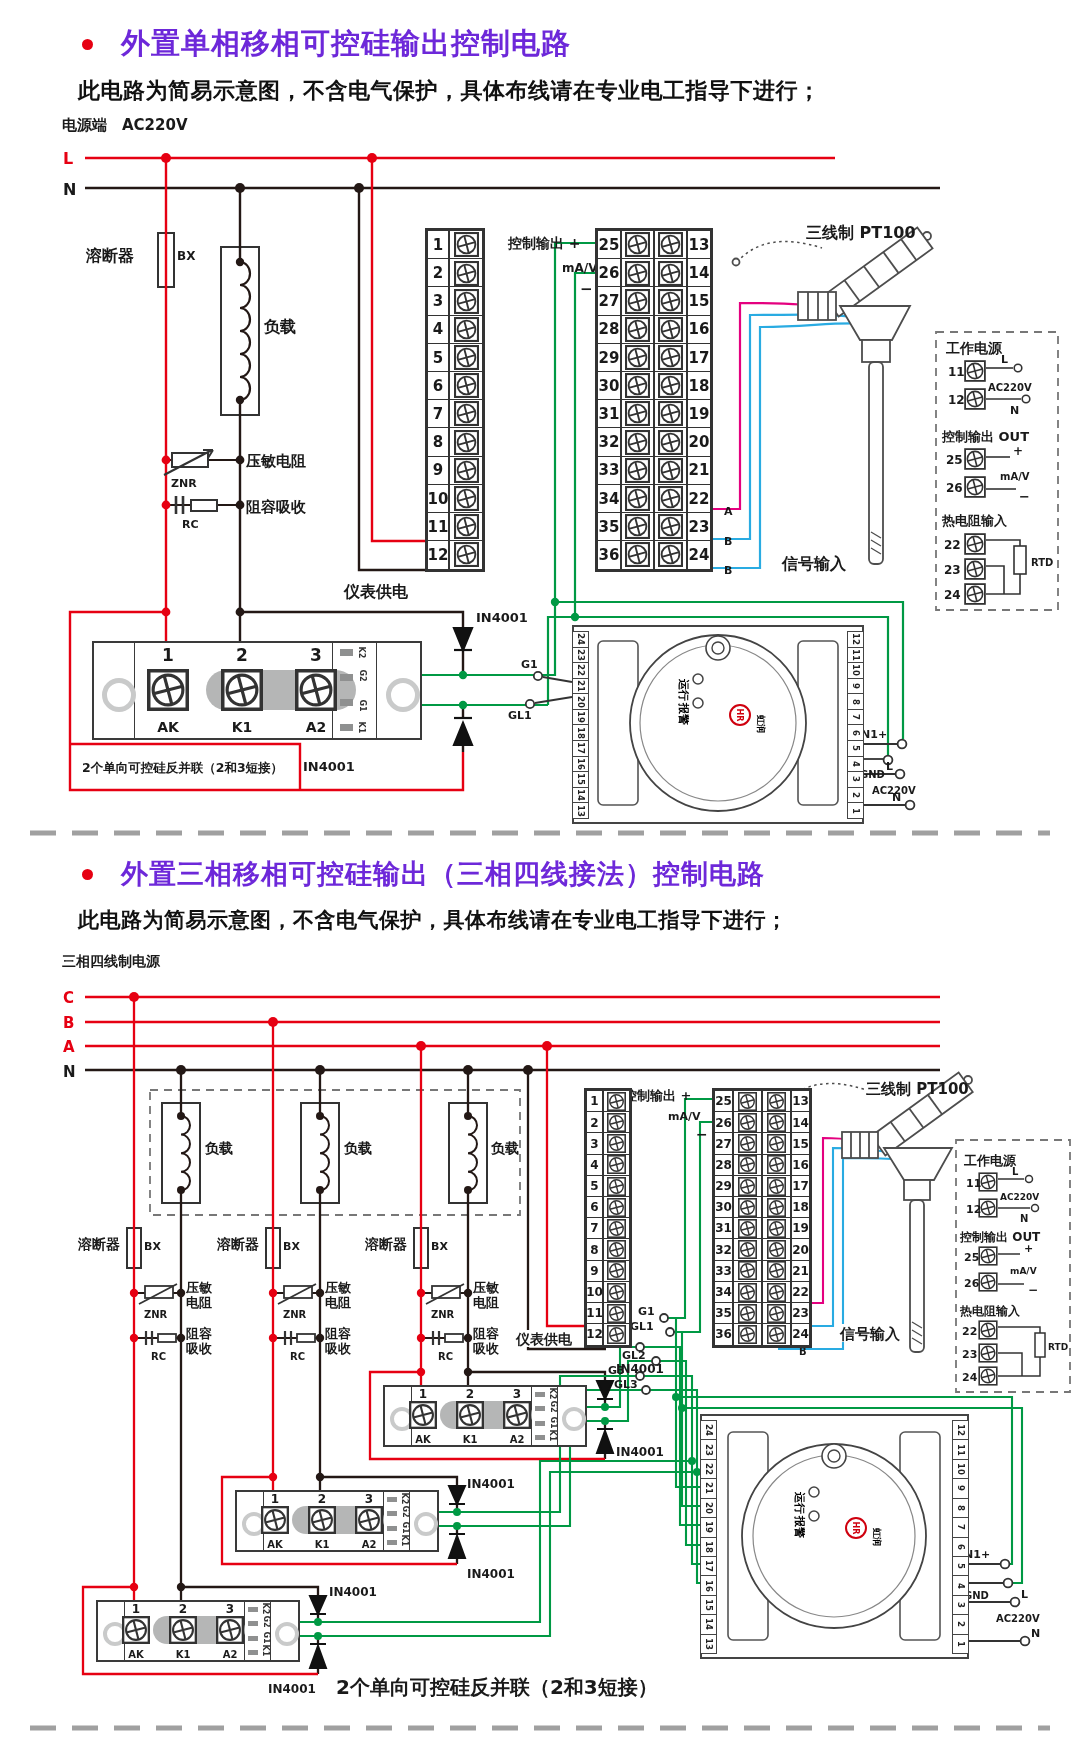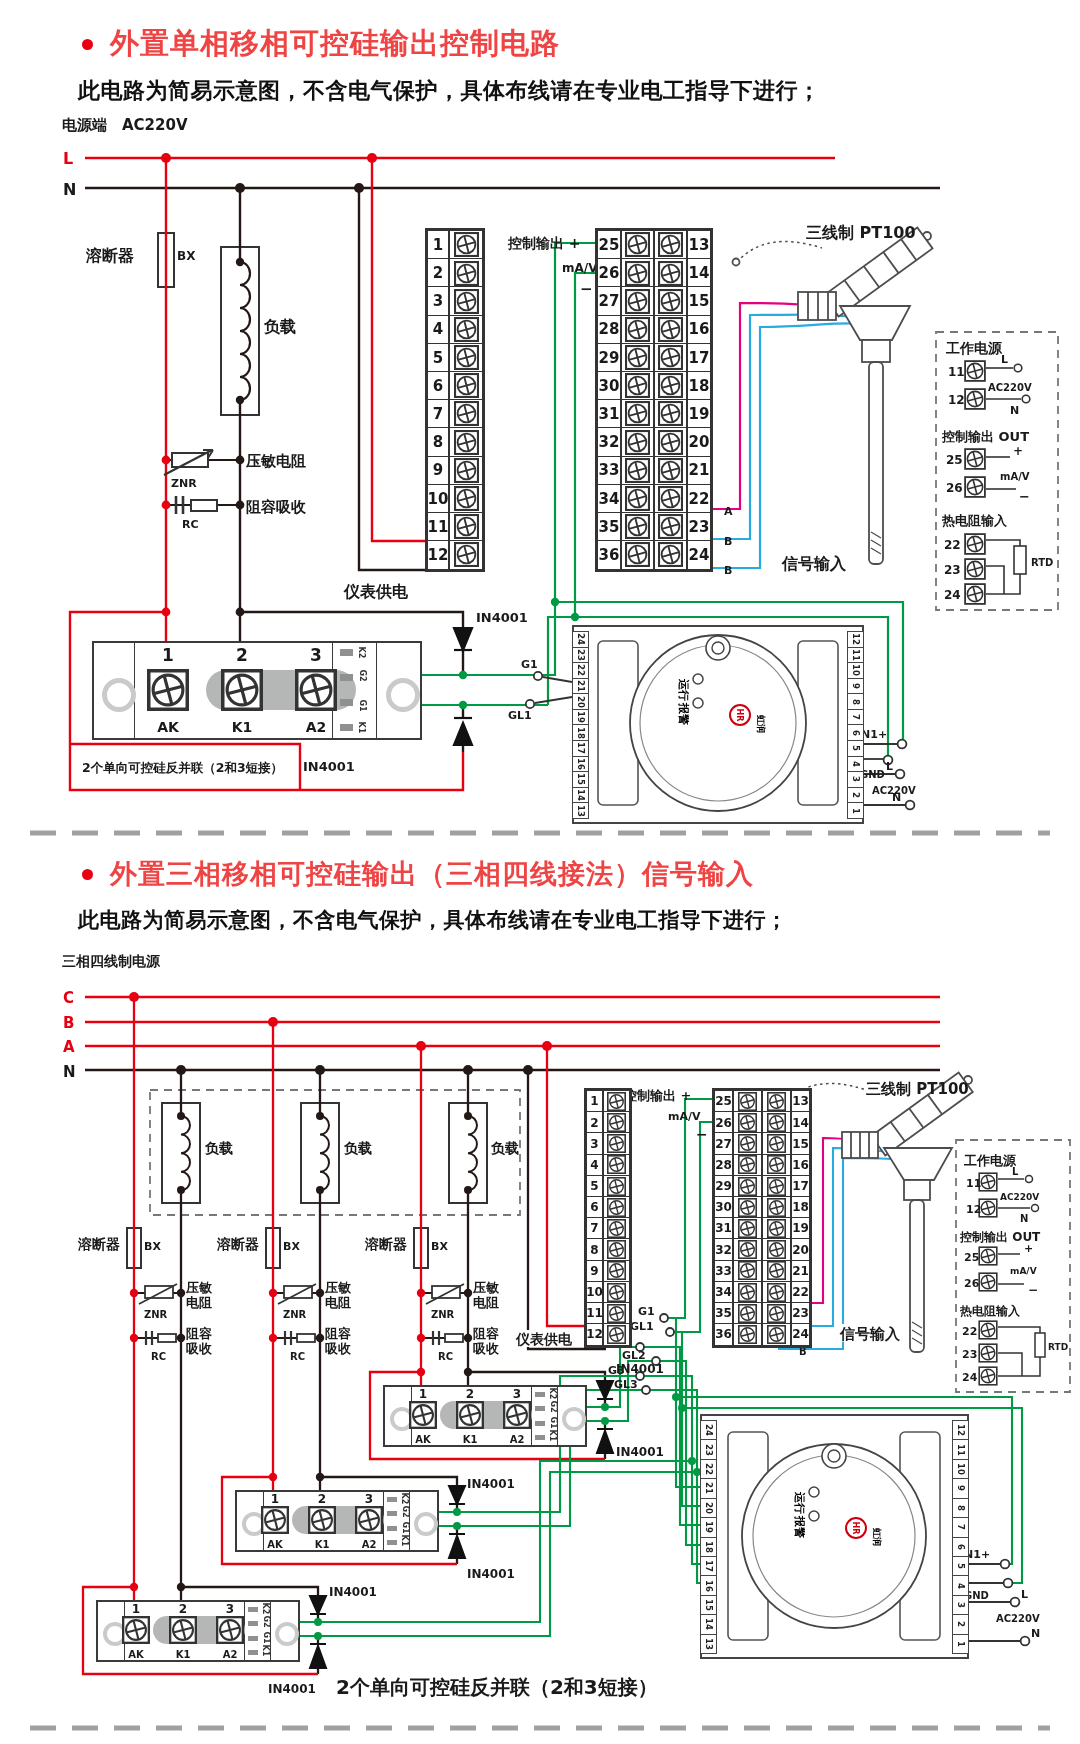--- a/index.html
+++ b/index.html
@@ -1,20 +1,20 @@
 <!DOCTYPE html>
 <html><head>
 <meta charset="utf-8">
 <style>
   html,body{margin:0;padding:0;background:#fff;}
   .page{position:relative;width:1080px;height:1744px;background:#fff;overflow:hidden;
         font-family:"DejaVu Sans","Liberation Sans",sans-serif;color:#1a1a1a;}
   svg text{font-family:"DejaVu Sans","Liberation Sans",sans-serif;}
   .abs{position:absolute;}
-  .ttl{position:absolute;display:flex;align-items:center;gap:17px;font-weight:bold;font-size:29px;color:#ef4444;letter-spacing:1px;justify-content:flex-end;}
+  .ttl{position:absolute;display:flex;align-items:center;gap:28px;font-weight:bold;font-size:29px;color:#6d28d9;letter-spacing:1px;justify-content:flex-end;}
   .bullet{width:11px;height:11px;border-radius:50%;background:#e60012;flex:0 0 auto;}
   .sub{position:absolute;font-weight:bold;font-size:22px;color:#111;letter-spacing:.5px;}
   
   .tblock{position:absolute;display:flex;border:2px solid #333;background:#fff;z-index:3;}
   .tcol{display:flex;flex-direction:column;}
   .tcell{height:var(--ch);display:flex;align-items:center;justify-content:center;
          border:1.5px solid #333;margin-top:-1.5px;background:#fff;box-sizing:border-box;}
   .tcell:first-child{margin-top:0;}
   .tnum{font-weight:bold;}
   .b1 .tnum{font-size:15px;} .b2 .tnum{font-size:12px;}
@@ -541,21 +541,21 @@
 </svg>
 
 <div class="ttl" style="left:82px;top:24px;">
   <span class="bullet"></span>
   <span>外置单相移相可控硅输出控制电路</span>
 </div>
 <div class="sub" style="left:78px;top:76px;">此电路为简易示意图，不含电气保护，具体布线请在专业电工指导下进行；</div>
 
 <div class="ttl" style="left:82px;top:856px;font-size:27px;">
   <span class="bullet"></span>
-  <span>外置三相移相可控硅输出（三相四线接法）信号输入</span>
+  <span>外置三相移相可控硅输出（三相四线接法）控制电路</span>
 </div>
 <div class="sub" style="left:78px;top:906px;font-size:21px;">此电路为简易示意图，不含电气保护，具体布线请在专业电工指导下进行；</div>
 
 <div class="tblock b1" style="left:425px;top:228px;">
   <div class="tcol">
         <div class="tcell" style="--ch:29.7px;width:22px;">
           <span class="tnum">1</span>
         </div>
         <div class="tcell" style="--ch:29.7px;width:22px;">
           <span class="tnum">2</span>

